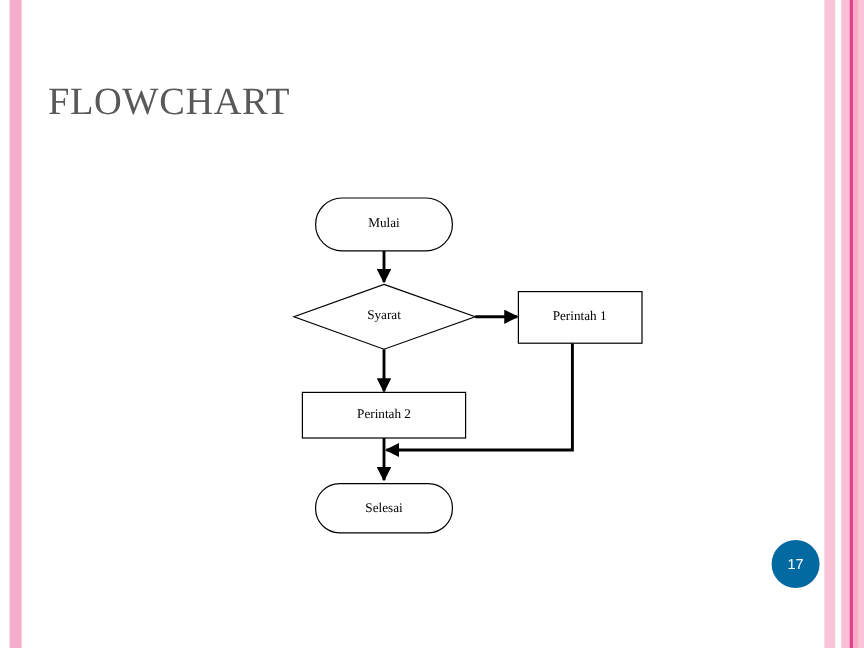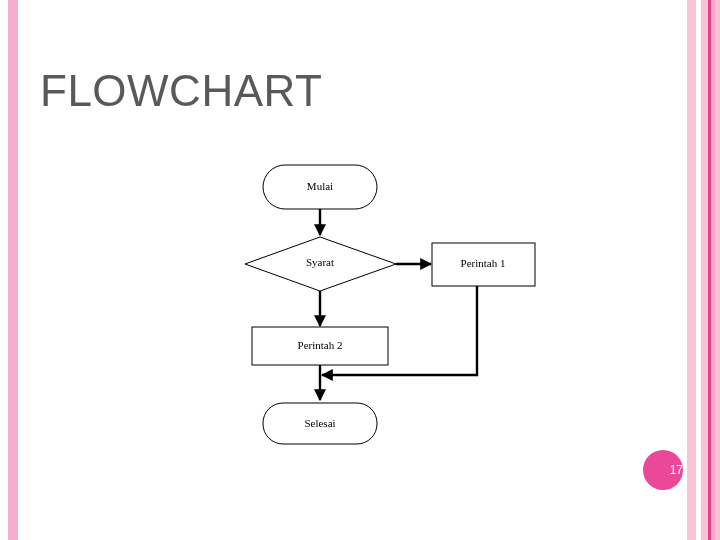--- a/index.html
+++ b/index.html
@@ -27,41 +27,42 @@
   .stripe-r2         { left: 701px; width: 7px;  background: #f9c0d5; }
   .stripe-r3         { left: 708px; width: 3px;  background: #e0418a; }
   .stripe-r4         { left: 711px; width: 4px;  background: #f9a9c8; }
   .stripe-r5         { left: 715px; width: 5px;  background: #f9c2d6; }
 
   
   #title {
     position: absolute;
     left: 40px;
     top: 66px;
-    font-size: 44px;
+    font-size: 32px;
     letter-spacing: 0.5px;
     color: #595959;
     font-weight: normal;
     white-space: nowrap;
+    font-family: Liberation Serif, serif;
   }
 
   
   #page-badge {
     position: absolute;
     left: 643px;
     top: 450px;
     width: 40px;
     height: 40px;
     border-radius: 50%;
-    background: #ec4899;
+    background: #0369a1;
     color: #ffffff;
     font-size: 12px;
     display: flex;
     align-items: center;
-    justify-content: flex-end;
+    justify-content: center;
   }
 
   
   #flowchart {
     position: absolute;
     left: 0;
     top: 0;
     width: 720px;
     height: 540px;
   }

